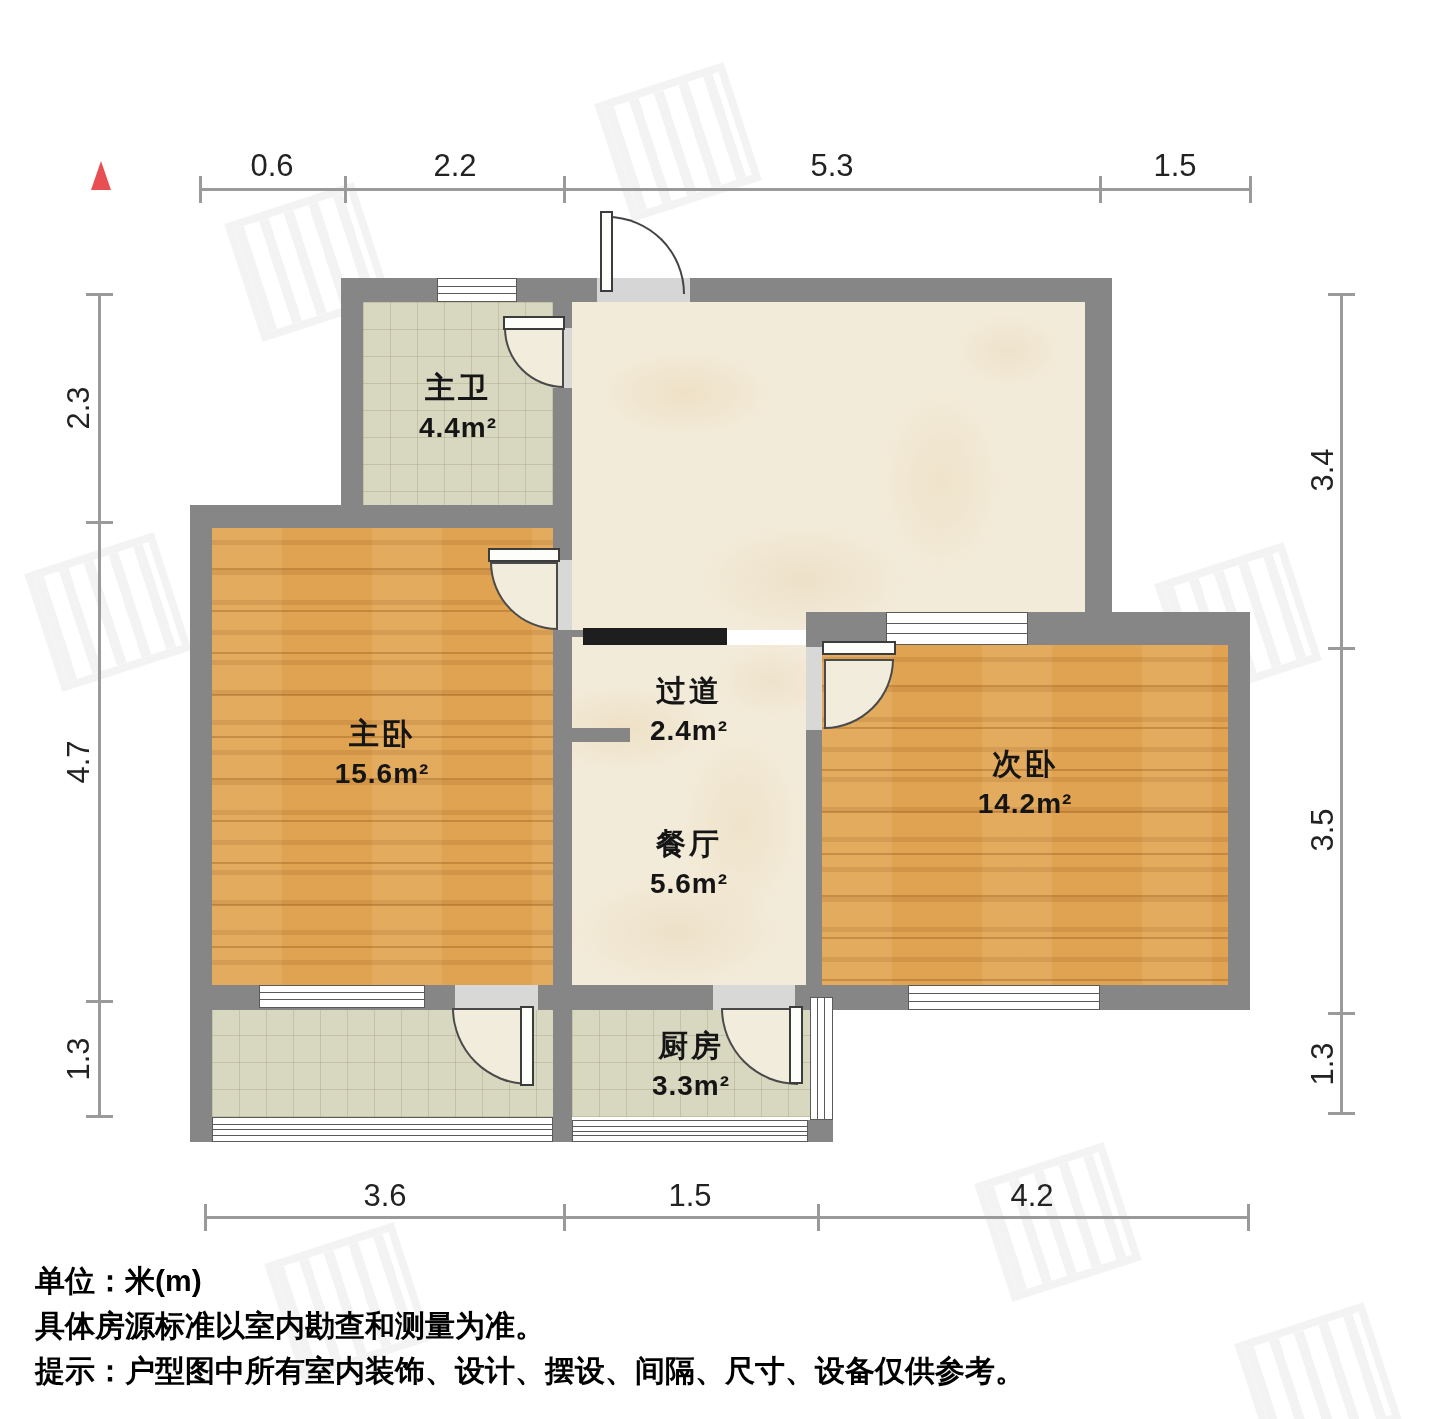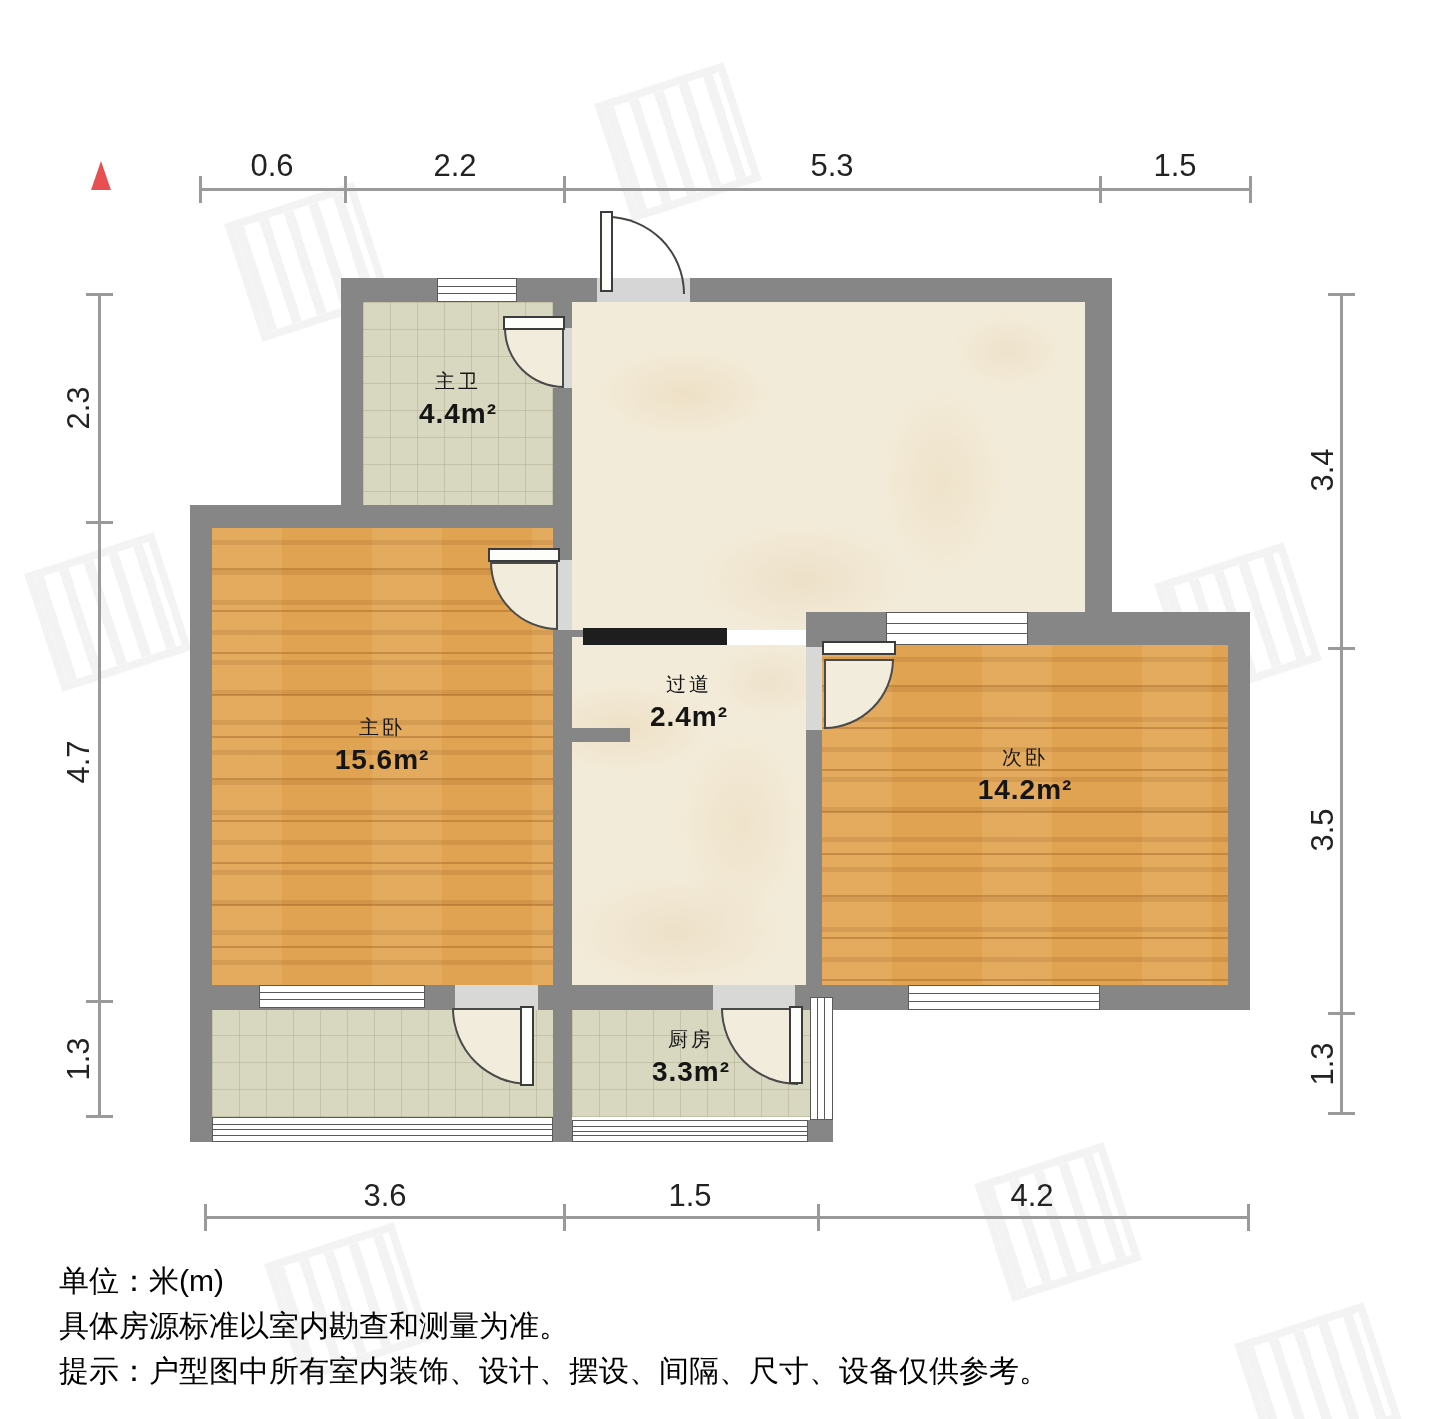--- a/index.html
+++ b/index.html
@@ -48,25 +48,25 @@
        border-top-right-radius:100%;box-sizing:border-box;background:transparent;}
 
   
   .rline{position:absolute;background:#9a9a9a;}
   .rtick{position:absolute;background:#9a9a9a;}
   .dim{position:absolute;width:120px;font-size:31px;color:#222;text-align:center;}
   .dim-v{width:80px;height:34px;transform:rotate(-90deg);}
 
   
   .room-label{position:absolute;width:160px;text-align:center;color:#151515;}
-  .room-name{font-size:20px;font-weight:normal;letter-spacing:3px;}
+  .room-name{font-size:30px;font-weight:bold;letter-spacing:3px;}
   .room-area{font-size:28px;font-weight:bold;margin-top:3px;letter-spacing:1px;}
 
-  .notes{position:absolute;left:35px;top:1258px;font-size:30px;font-weight:normal;color:#000;
-         line-height:45px;white-space:nowrap;margin-left:24px;}
+  .notes{position:absolute;left:35px;top:1258px;font-size:30px;font-weight:bold;color:#000;
+         line-height:45px;white-space:nowrap;}
 
   .north{position:absolute;left:91px;top:161px;width:0;height:0;
          border-left:10px solid transparent;border-right:10px solid transparent;
          border-bottom:29px solid #e84f52;}
 
   
   .wm{position:absolute;width:120px;height:108px;opacity:.05;transform:rotate(-18deg);
       border:8px solid #333;
       background:repeating-linear-gradient(90deg,#333 0 10px,transparent 10px 26px);}
 </style>
@@ -151,20 +151,24 @@
     <div class="room-area">4.4m²</div>
   </div>
   <div class="room-label" style="left:302px;top:714px;">
     <div class="room-name">主卧</div>
     <div class="room-area">15.6m²</div>
   </div>
   <div class="room-label" style="left:609px;top:645px;margin-top:26px;">
     <div class="room-name">过道</div>
     <div class="room-area">2.4m²</div>
   </div>
+  <div class="room-label" style="left:609px;top:824px;">
+    <div class="room-name">餐厅</div>
+    <div class="room-area">5.6m²</div>
+  </div>
   <div class="room-label" style="left:945px;top:744px;">
     <div class="room-name">次卧</div>
     <div class="room-area">14.2m²</div>
   </div>
   <div class="room-label" style="left:611px;top:1026px;">
     <div class="room-name">厨房</div>
     <div class="room-area">3.3m²</div>
   </div>
 
   <div class="rline" style="left:200px;top:188px;width:1052px;height:3px;"></div>

